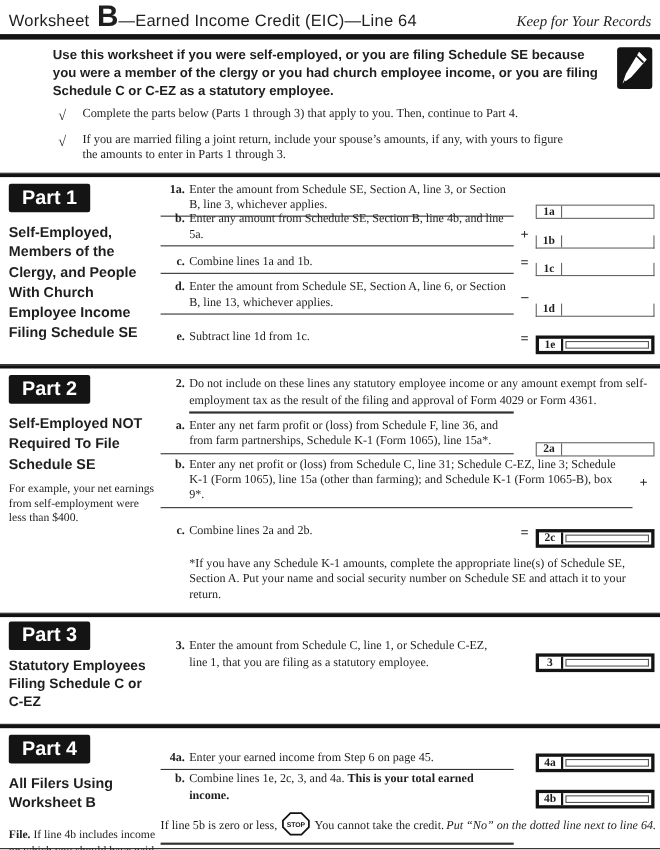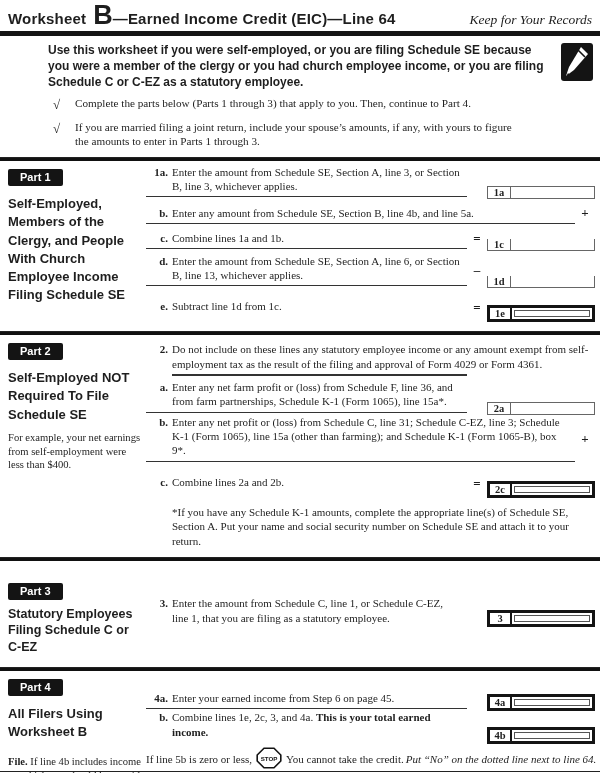--- a/index.html
+++ b/index.html
@@ -4,37 +4,37 @@
 <style>
   * { margin:0; padding:0; box-sizing:border-box; }
   html,body { background:#fff; }
   .page {
     position:relative; width:600px; height:773px; margin:0 auto;
     background:#fff; color:#1e1e1e; overflow:hidden;
     font-family:"Liberation Serif","DejaVu Serif",serif;
   }
   
   .title-row { display:flex; align-items:baseline; padding:6px 6px 0 8px; }
-  .t-prefix, .t-suffix { font-family:"Liberation Sans","DejaVu Sans",sans-serif; font-weight:bold; font-size:15px; letter-spacing:.2px; }
+  .t-prefix, .t-suffix { font-family:"Liberation Sans","DejaVu Sans",sans-serif; font-weight:normal; font-size:15px; letter-spacing:.2px; }
   .t-letter { font-family:"Liberation Sans","DejaVu Sans",sans-serif; font-weight:bold; font-size:27px; line-height:18px; margin:0 0 0 7px; }
   .t-keep { margin-left:auto; font-style:italic; font-size:13.5px; padding-right:2px; }
   .bar-solid { height:5px; background:#141414; margin-top:3px; }
   .bar-dbl { height:3px; border-top:1.2px solid #222; border-bottom:3.5px solid #111; margin:2px 0 0 0; }
   
   .intro { position:relative; padding:7px 48px 6px 48px; }
   .intro-lead { font-family:"Liberation Sans","DejaVu Sans",sans-serif; font-weight:bold; font-size:12px; line-height:1.32; width:505px; }
   .pencil-badge { position:absolute; right:7px; top:7px; width:32px; height:38px; background:#141414; border-radius:3px; }
   .check-row { display:flex; margin:6px 0 0 5px; font-size:11.2px; line-height:1.32; }
   .check-mark { width:22px; font-size:13px; flex:none; }
   .check-text { width:452px; }
   
   .part { display:flex; padding:6px 5px 7px 8px; }
   .side { width:138px; flex:none; padding-right:4px; }
   .part-badge { display:inline-block; background:#141414; color:#fff; border-radius:2px;
-    font-family:"Liberation Sans","DejaVu Sans",sans-serif; font-weight:bold; font-size:11px;
+    font-family:"Liberation Sans","DejaVu Sans",sans-serif; font-weight:bold; font-size:18px;
     padding:2px 12px 3px; }
   .side-heading { font-family:Liberation Sans, sans-serif; font-weight:bold;
     font-size:13px; line-height:1.4; margin-top:9px; }
   .side-note { font-size:10.6px; line-height:1.3; margin-top:7px; }
   .side-note b, .opt-label { font-weight:bold; }
   .content { flex:1 1 auto; min-width:0; padding-top:1px; }
   
   .frow { display:flex; align-items:flex-end; }
   .frow-left { flex:1 1 auto; display:flex; align-self:flex-end; width:100%;
     border-bottom:1.3px solid #333; padding-bottom:3px; margin-bottom:2px;
@@ -116,20 +116,24 @@
             <span class="fbox-label">1a</span>
             <span class="fbox-entry"></span>
           </div>
       </div>
       <div class="frow" style="height:27px">
         <div class="frow-left">
             <span class="fnum">b.</span>
             <span class="ftext">Enter any amount from Schedule SE, Section B, line 4b, and line 5a.</span>
           </div>
         <span class="fop">+</span>
+        <div class="fbox thin">
+            <span class="fbox-label">1b</span>
+            <span class="fbox-entry"></span>
+          </div>
       </div>
       <div class="frow" style="height:25px">
         <div class="frow-left">
             <span class="fnum">c.</span>
             <span class="ftext">Combine lines 1a and 1b.</span>
           </div>
         <span class="fop">=</span>
         <div class="fbox thin">
             <span class="fbox-label">1c</span>
             <span class="fbox-entry"></span>
@@ -200,21 +204,21 @@
         <div class="fbox thick">
             <span class="fbox-label">2c</span>
             <span class="fbox-entry"></span>
           </div>
       </div>
       <p class="footnote">*If you have any Schedule K-1 amounts, complete the appropriate line(s) of Schedule SE, Section A. Put your name and social security number on Schedule SE and attach it to your return.</p>
     </div>
   </div>
   <div class="bar-dbl"></div>
 
-  <div class="part" style="padding-top:20px;padding-bottom:10px">
+  <div class="part" style="padding-top:4px;padding-bottom:10px">
     <div class="side">
       <span class="part-badge">Part 3</span>
       <div class="side-heading" style="margin-top:6px;font-size:12.5px;line-height:1.3">Statutory Employees Filing Schedule C or C-EZ</div>
     </div>
     <div class="content" style="padding-top:16px">
       <div class="frow" style="height:30px">
         <div class="frow-left noline vcenter">
             <span class="fnum">3.</span>
             <span class="ftext">Enter the amount from Schedule C, line 1, or Schedule C-EZ, line 1, that you are filing as a statutory employee.</span>
           </div>

